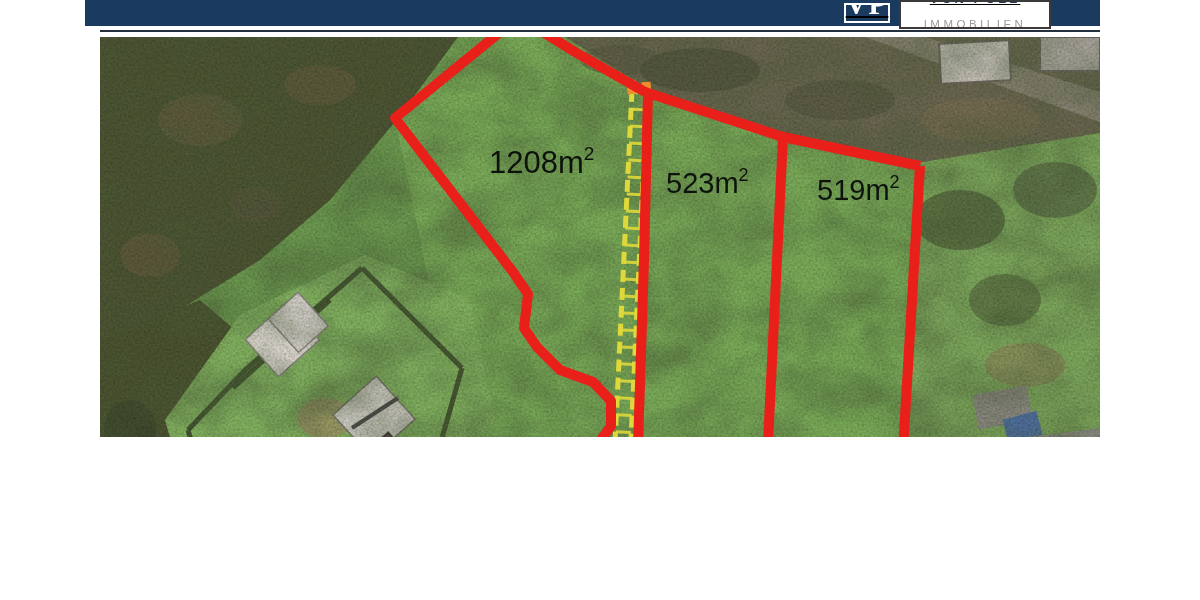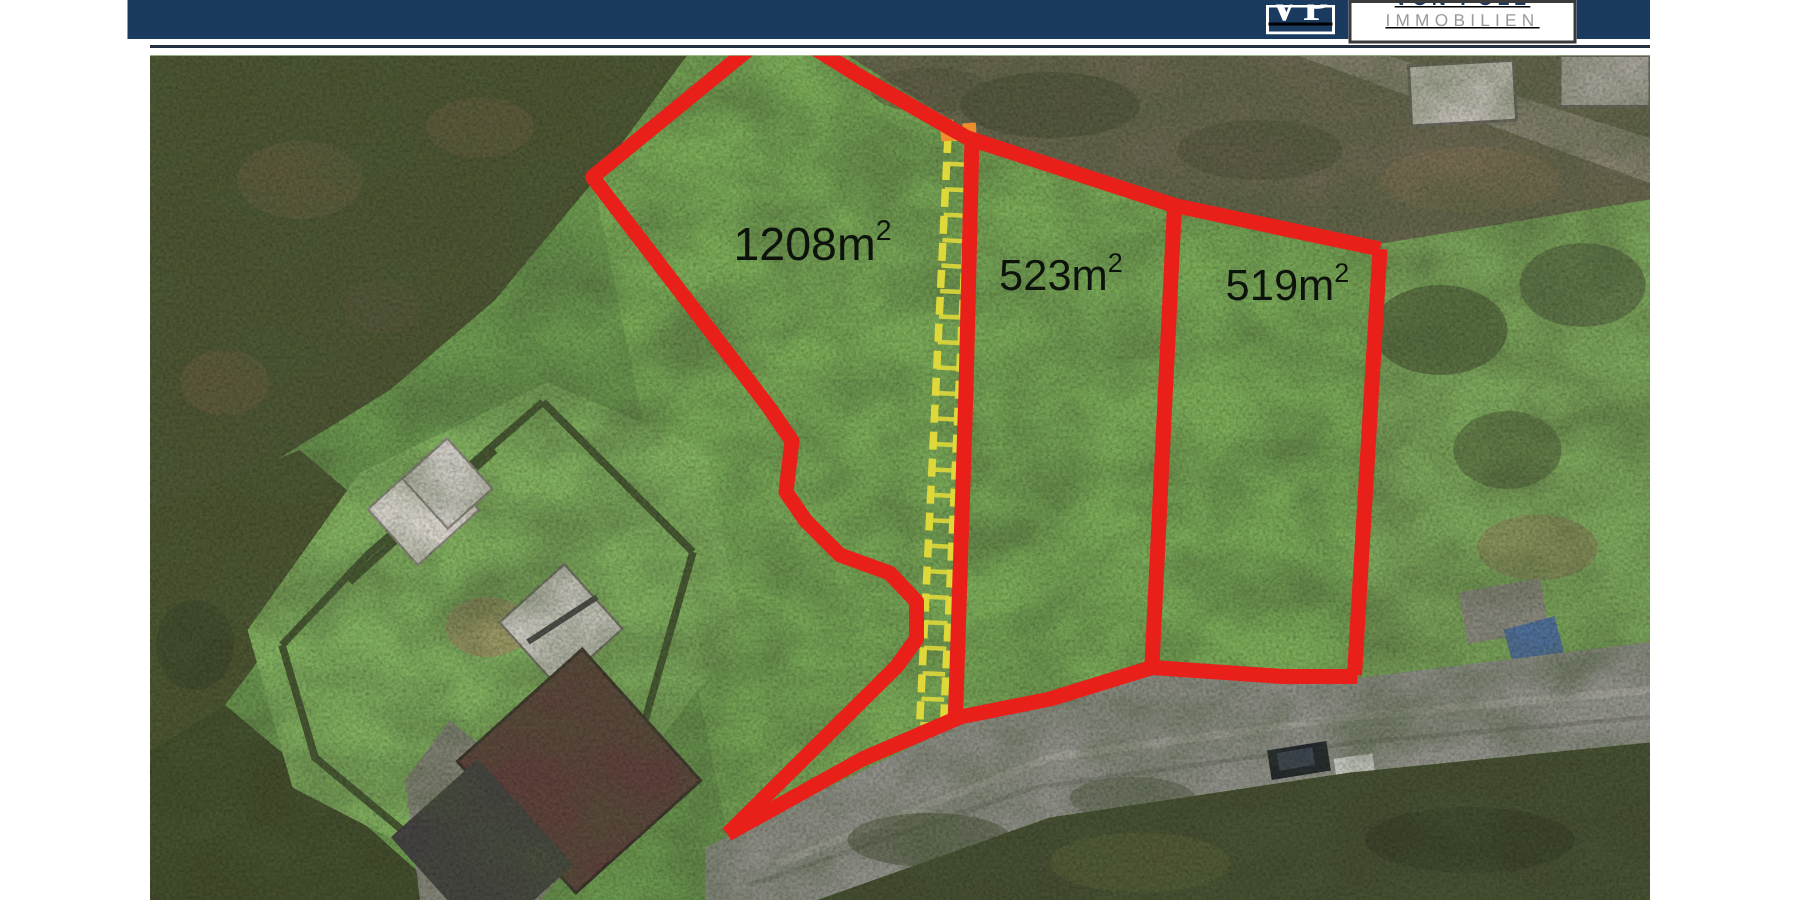--- a/index.html
+++ b/index.html
@@ -10,23 +10,23 @@
   .hdr-sep{position:absolute;left:100px;top:30px;width:1000px;height:2px;background:#24303f;}
   .logo{position:absolute;left:841px;top:0;display:flex;gap:6px;align-items:flex-start;text-decoration:underline;}
   .vp-square{width:52px;height:26px;background:#1a3a60;border:3px solid #1a3a60;
              box-shadow:inset 0 0 0 2px #fff;box-sizing:border-box;overflow:hidden;
              display:flex;justify-content:center;}
   .vp-square span{font-family:"Liberation Serif", serif;font-weight:bold;font-size:29px;
                   color:#fff;letter-spacing:2px;margin-top:-15px;}
   .brand-box{width:152px;height:29px;background:#fff;border:2px solid #3a3a3a;box-sizing:border-box;
              overflow:hidden;display:flex;flex-direction:column;align-items:center;}
   .brand-top{font-size:13px;font-weight:bold;color:#1a3a60;letter-spacing:3px;margin-top:-11px;white-space:nowrap;}
-  .brand-bottom{font-size:11.5px;color:#9a9a9a;letter-spacing:3.5px;margin-top:2px;white-space:nowrap;}
+  .brand-bottom{font-size:11.5px;color:#9a9a9a;letter-spacing:3.5px;margin-top:12px;white-space:nowrap;}
   
-  .photo{position:absolute;left:100px;top:37px;width:1000px;height:563px;overflow:hidden;background:#6d9a50;}
+  .photo{position:absolute;left:100px;top:37px;width:1000px;height:400px;overflow:hidden;background:#6d9a50;}
   svg{display:block;}
   .area-label{font-family:"Liberation Sans", sans-serif;fill:#0d120d;}
 </style>
 </head>
 <body>
 
 <div class="hdr-bar"></div>
 <div class="hdr-sep"></div>
 <div class="logo">
   <div class="vp-square">

